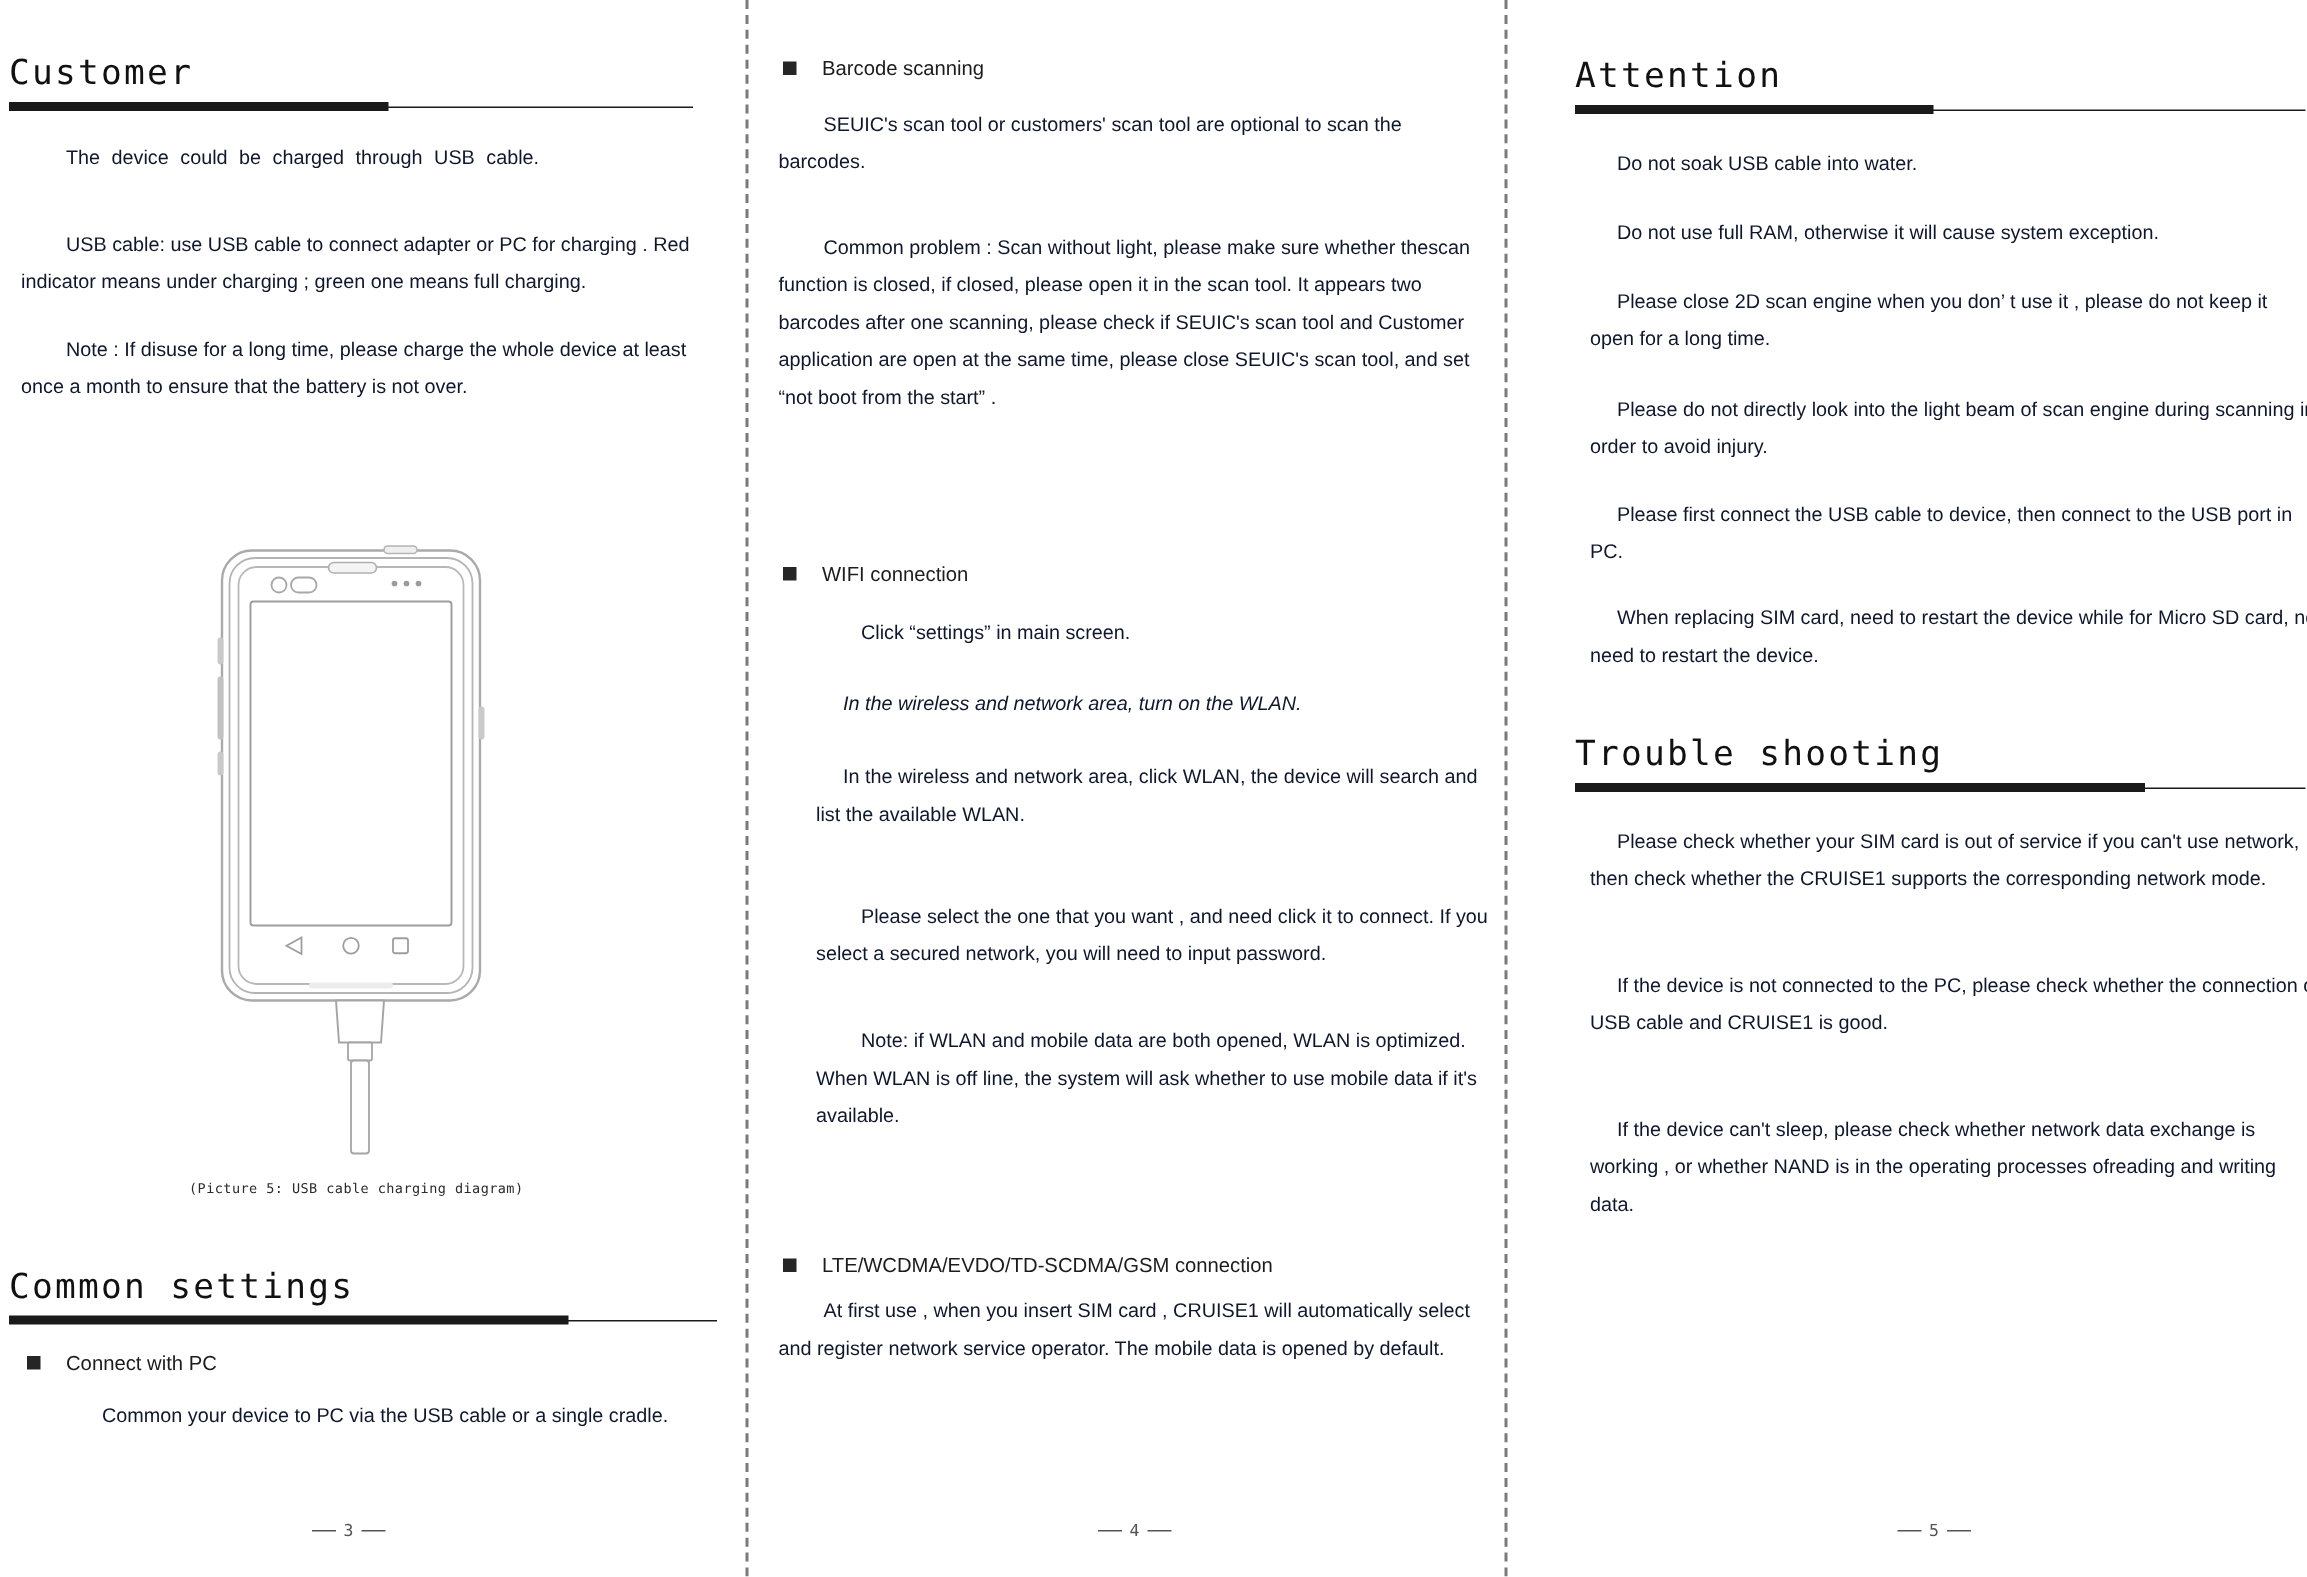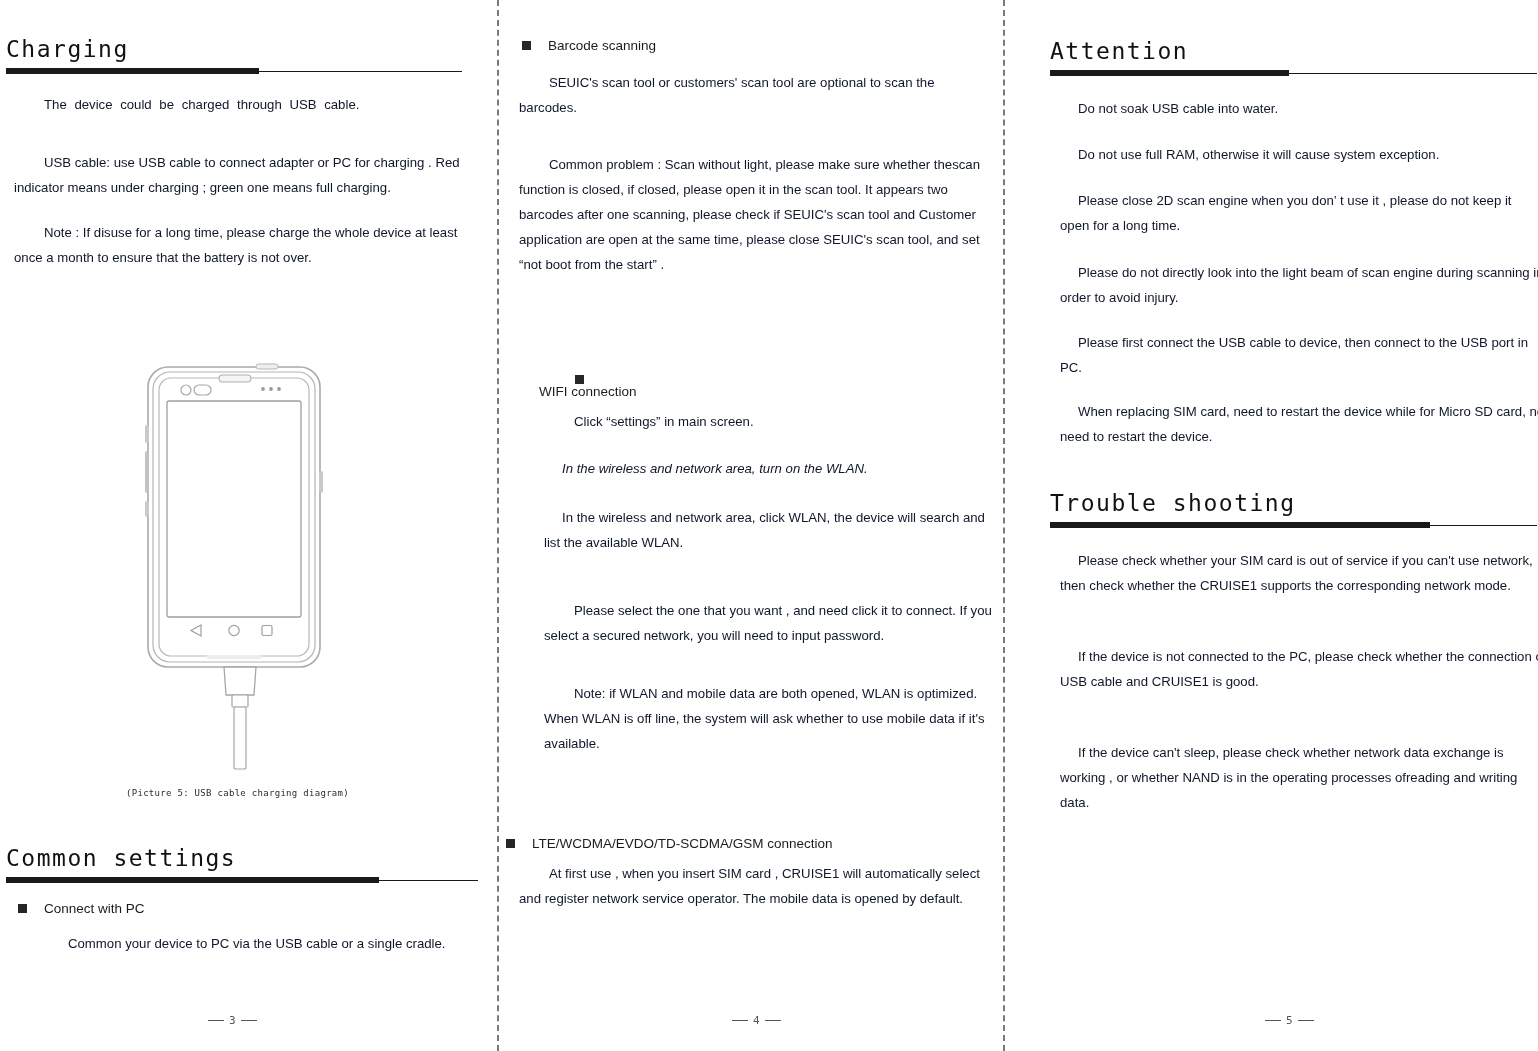--- a/index.html
+++ b/index.html
@@ -104,21 +104,21 @@
 
 <div class="page-root">
 
   <div class="page-divider divider-1"></div>
   <div class="page-divider divider-2"></div>
 
   <div class="col col-1">
     <div class="col-inner">
 
       <div class="sec-head" style="left:6px; top:36px; width:470px;">
-        <div class="sec-title">Charging</div>
+        <div class="sec-title">Customer</div>
         <div class="rule-wrap">
           <div class="rule-thin" style="width:456px;"></div>
           <div class="rule-thick" style="width:253px;"></div>
         </div>
       </div>
 
       <div class="para indent wide-space" style="left:14px; top:92px; width:460px;">The  device  could  be  charged  through  USB  cable.</div>
 
       <div class="para indent" style="left:14px; top:150px; width:465px;">USB cable: use USB cable to connect adapter or PC for charging . Red  indicator means under charging ; green one means full charging.</div>
 
@@ -196,36 +196,36 @@
 
       <div class="bullet-head" style="left:25px; top:38px;">
         <span class="bullet-sq"></span>
         <span class="bullet-label">Barcode scanning</span>
       </div>
 
       <div class="para indent" style="left:22px; top:70px; width:470px;">SEUIC's scan tool or customers' scan tool are optional to scan the barcodes.</div>
 
       <div class="para indent" style="left:22px; top:152px; width:485px;">Common problem : Scan without light, please make sure whether thescan function is closed, if closed, please open it in the scan tool. It appears two barcodes after one scanning, please check if SEUIC's scan tool and Customer application are open at the same time, please close SEUIC's scan tool, and set  “not boot from the start” .</div>
 
-      <div class="bullet-head" style="left:25px; top:375px;flex-direction:column;">
+      <div class="bullet-head" style="left:25px; top:375px;">
         <span class="bullet-sq"></span>
         <span class="bullet-label">WIFI connection</span>
       </div>
 
       <div class="para indent" style="left:47px; top:409px; width:450px;">Click “settings”  in main screen.</div>
 
       <div class="para indent-sm" style="left:47px; top:456px; width:450px;font-style:italic;">In the wireless and network area, turn on the WLAN.</div>
 
       <div class="para indent-sm" style="left:47px; top:505px; width:450px;">In the wireless and network area, click WLAN, the device will search and list the available WLAN.</div>
 
       <div class="para indent" style="left:47px; top:598px; width:462px;">Please select the one that you want , and need click it to connect. If you select a secured network, you will need to input password.</div>
 
       <div class="para indent" style="left:47px; top:681px; width:450px;">Note: if WLAN and mobile data are both opened, WLAN is optimized. When WLAN is off line, the system will ask whether to use mobile data if it's available.</div>
 
-      <div class="bullet-head" style="left:9px; top:836px;">
+      <div class="bullet-head" style="left:25px; top:836px;">
         <span class="bullet-sq"></span>
         <span class="bullet-label">LTE/WCDMA/EVDO/TD-SCDMA/GSM connection</span>
       </div>
 
       <div class="para indent" style="left:22px; top:861px; width:483px;">At first use , when you insert SIM card , CRUISE1 will automatically select and  register network service operator. The mobile data is opened by default.</div>
 
       <div class="page-num" style="left:235px; top:1014px;">
         <span class="dash"></span>
         <span>4</span>
         <span class="dash"></span>

